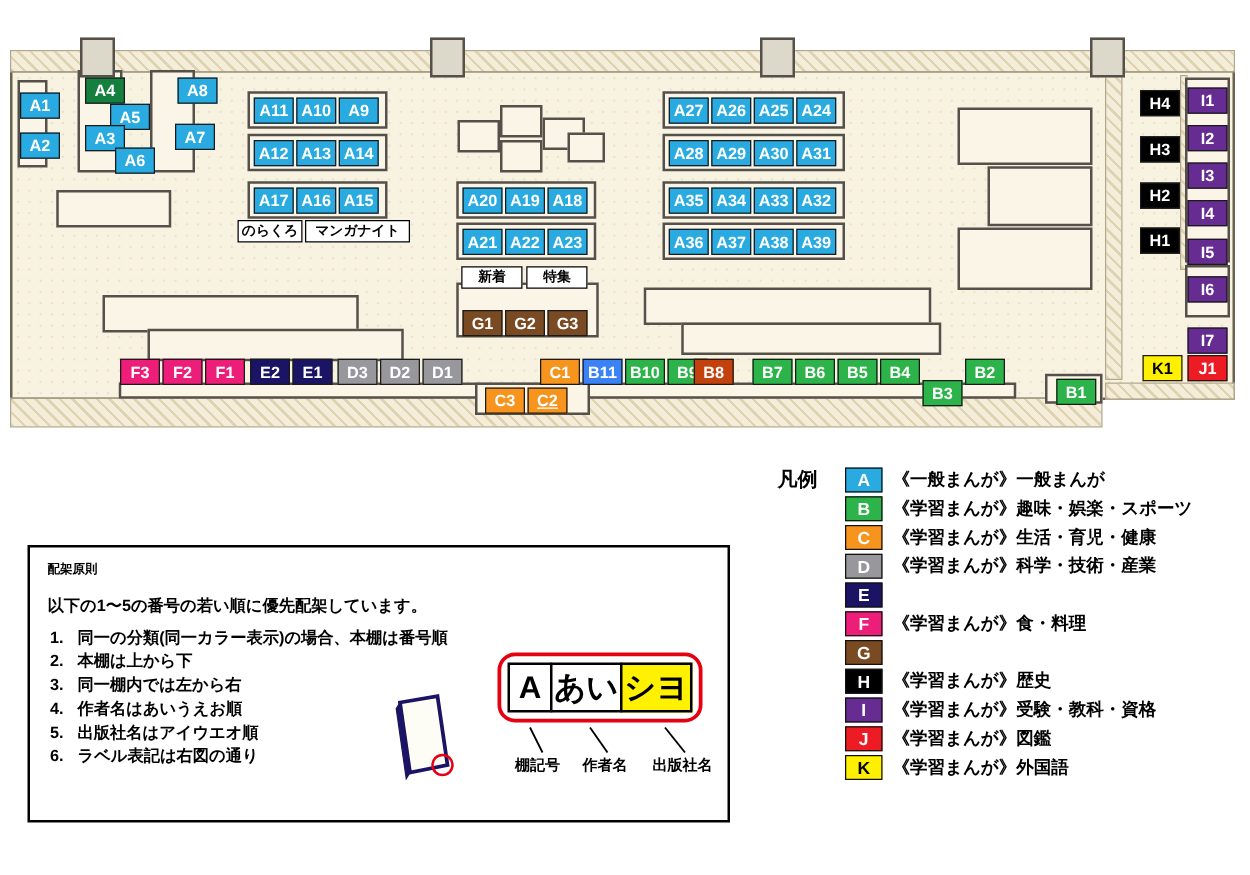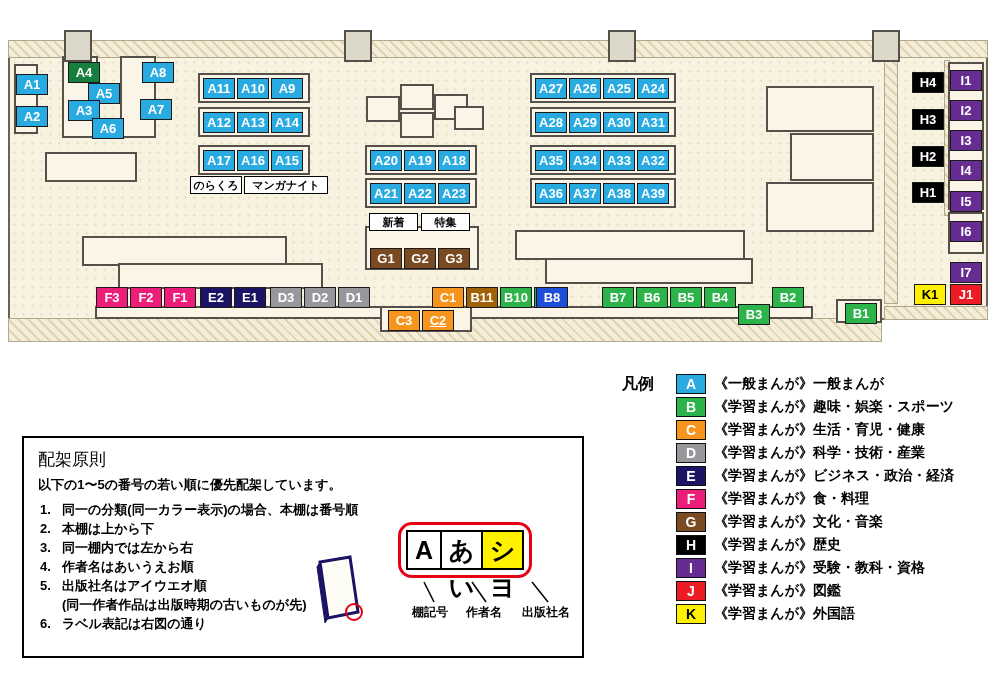--- a/index.html
+++ b/index.html
@@ -26,34 +26,34 @@
   #legend-title{font-size:16px;font-weight:bold;width:54px;flex:0 0 54px;}
   .lrow{display:flex;align-items:center;margin-bottom:3px;}
   .lchip{display:inline-block;width:30px;height:20px;line-height:19px;text-align:center;
          font-size:14px;font-weight:bold;border:1px solid #111;margin-right:8px;flex:0 0 30px;
          box-sizing:border-box;}
   .ltext{font-size:14px;font-weight:bold;white-space:nowrap;}
 
   
   #principles{position:absolute;left:22px;top:436px;width:558px;height:218px;
               border:2px solid #000;background:#fff;}
-  #p-title{position:absolute;left:14px;top:10px;font-size:17px;font-weight:normal;}
+  #p-title{position:absolute;left:14px;top:10px;font-size:10px;font-weight:bold;}
   #p-intro{position:absolute;left:14px;top:38px;font-size:13px;font-weight:bold;}
   #rules{position:absolute;left:16px;top:62px;font-size:13px;font-weight:bold;line-height:19px;}
   .rule{display:flex;white-space:nowrap;}
   .rnum{width:22px;flex:0 0 22px;}
 
   
   #label-box{position:absolute;left:374px;top:84px;border:3px solid #e50012;border-radius:14px;
              padding:5px;display:flex;background:#fff;}
   .cell{display:block;width:36px;height:40px;line-height:37px;text-align:center;
         font-size:25px;font-weight:bold;border:2px solid #000;background:#fff;margin-left:-2px;
         box-sizing:border-box;}
   .cell:first-child{margin-left:0;}
-  .cell.wide{width:43px;}
+  .cell.wide{width:58px;}
   .cell.pub{background:#fff100;}
   .cap{position:absolute;font-size:12px;font-weight:bold;white-space:nowrap;}
 </style>
 </head>
 <body>
 
 <div id="floor-map">
   <div class="abs floor" style="left:8px;top:56px;width:980px;height:264px"></div>
   <div class="abs hatch" style="left:8px;top:40px;width:980px;height:18px"></div>
   <div class="abs hatch" style="left:8px;top:318px;width:874px;height:24px"></div>
@@ -140,24 +140,24 @@
     <div class="abs chip" style="left: 438px; top: 248px; background: rgb(122, 74, 34); color: rgb(255, 255, 255);">G3</div>
     <div class="abs chip" style="left: 96px; top: 287px; background: rgb(236, 30, 121); color: rgb(255, 255, 255);">F3</div>
     <div class="abs chip" style="left: 130px; top: 287px; background: rgb(236, 30, 121); color: rgb(255, 255, 255);">F2</div>
     <div class="abs chip" style="left: 164px; top: 287px; background: rgb(236, 30, 121); color: rgb(255, 255, 255);">F1</div>
     <div class="abs chip" style="left: 200px; top: 287px; background: rgb(27, 20, 100); color: rgb(255, 255, 255);">E2</div>
     <div class="abs chip" style="left: 234px; top: 287px; background: rgb(27, 20, 100); color: rgb(255, 255, 255);">E1</div>
     <div class="abs chip" style="left: 270px; top: 287px; background: rgb(152, 152, 156); color: rgb(255, 255, 255);">D3</div>
     <div class="abs chip" style="left: 304px; top: 287px; background: rgb(152, 152, 156); color: rgb(255, 255, 255);">D2</div>
     <div class="abs chip" style="left: 338px; top: 287px; background: rgb(152, 152, 156); color: rgb(255, 255, 255);">D1</div>
     <div class="abs chip" style="left: 432px; top: 287px; background: rgb(247, 148, 29); color: rgb(255, 255, 255);">C1</div>
-    <div class="abs chip" style="left: 466px; top: 287px; background: #a16207; color: rgb(255, 255, 255);">B11</div>
+    <div class="abs chip" style="left: 466px; top: 287px; background: #3b82f6; color: rgb(255, 255, 255);">B11</div>
     <div class="abs chip" style="left: 500px; top: 287px; background: rgb(44, 179, 74); color: rgb(255, 255, 255);">B10</div>
     <div class="abs chip" style="left: 534px; top: 287px; background: rgb(44, 179, 74); color: rgb(255, 255, 255);">B9</div>
-    <div class="abs chip" style="left: 536px; top: 287px; background: #1d4ed8; color: rgb(255, 255, 255);">B8</div>
+    <div class="abs chip" style="left: 555px; top: 287px; background: #c2410c; color: rgb(255, 255, 255);">B8</div>
     <div class="abs chip" style="left: 602px; top: 287px; background: rgb(44, 179, 74); color: rgb(255, 255, 255);">B7</div>
     <div class="abs chip" style="left: 636px; top: 287px; background: rgb(44, 179, 74); color: rgb(255, 255, 255);">B6</div>
     <div class="abs chip" style="left: 670px; top: 287px; background: rgb(44, 179, 74); color: rgb(255, 255, 255);">B5</div>
     <div class="abs chip" style="left: 704px; top: 287px; background: rgb(44, 179, 74); color: rgb(255, 255, 255);">B4</div>
     <div class="abs chip" style="left: 738px; top: 287px; background: rgb(44, 179, 74); color: rgb(255, 255, 255); margin-top: 17px;">B3</div>
     <div class="abs chip" style="left: 772px; top: 287px; background: rgb(44, 179, 74); color: rgb(255, 255, 255);">B2</div>
     <div class="abs chip" style="left: 388px; top: 310px; background: rgb(247, 148, 29); color: rgb(255, 255, 255);">C3</div>
     <div class="abs chip" style="left: 422px; top: 310px; background: rgb(247, 148, 29); color: rgb(255, 255, 255); text-decoration: underline;">C2</div>
     <div class="abs chip" style="left: 845px; top: 303px; background: rgb(44, 179, 74); color: rgb(255, 255, 255);">B1</div>
     <div class="abs chip" style="left: 912px; top: 72px; background: rgb(0, 0, 0); color: rgb(255, 255, 255);">H4</div>
@@ -197,24 +197,20 @@
       </div>
       <div class="rule">
         <span class="rnum">4.</span>
         <span>作者名はあいうえお順</span>
       </div>
       <div class="rule">
         <span class="rnum">5.</span>
         <span>出版社名はアイウエオ順</span>
       </div>
       <div class="rule">
-        <span class="rnum"></span>
-        <span>(同一作者作品は出版時期の古いものが先)</span>
-      </div>
-      <div class="rule">
         <span class="rnum">6.</span>
         <span>ラベル表記は右図の通り</span>
       </div>
     </div>
 
   <svg class="abs" style="left:286px;top:116px" width="58" height="72" viewBox="0 0 58 72">
     <path d="M10 8 L40 3 L48 58 L18 64 Z" fill="#fdfdf6" stroke="#1b1464" stroke-width="3"></path>
     <path d="M10 8 L7 13 L15 69 L18 64 Z" fill="#1b1464" stroke="#1b1464" stroke-width="1"></path>
     <circle cx="44" cy="58" r="8" fill="none" stroke="#e50012" stroke-width="2"></circle>
   </svg>
@@ -250,29 +246,27 @@
       <div class="lrow">
         <span class="lchip" style="background: rgb(247, 148, 29); color: rgb(255, 255, 255);">C</span>
         <span class="ltext">《学習まんが》生活・育児・健康</span>
       </div>
       <div class="lrow">
         <span class="lchip" style="background: rgb(152, 152, 156); color: rgb(255, 255, 255);">D</span>
         <span class="ltext">《学習まんが》科学・技術・産業</span>
       </div>
       <div class="lrow">
         <span class="lchip" style="background: rgb(27, 20, 100); color: rgb(255, 255, 255);">E</span>
-        <span class="ltext">《学習まんが》ビジネス・政治・経済</span>
       </div>
       <div class="lrow">
         <span class="lchip" style="background: rgb(236, 30, 121); color: rgb(255, 255, 255);">F</span>
         <span class="ltext">《学習まんが》食・料理</span>
       </div>
       <div class="lrow">
         <span class="lchip" style="background: rgb(122, 74, 34); color: rgb(255, 255, 255);">G</span>
-        <span class="ltext">《学習まんが》文化・音楽</span>
       </div>
       <div class="lrow">
         <span class="lchip" style="background: rgb(0, 0, 0); color: rgb(255, 255, 255);">H</span>
         <span class="ltext">《学習まんが》歴史</span>
       </div>
       <div class="lrow">
         <span class="lchip" style="background: rgb(102, 44, 145); color: rgb(255, 255, 255);">I</span>
         <span class="ltext">《学習まんが》受験・教科・資格</span>
       </div>
       <div class="lrow">

